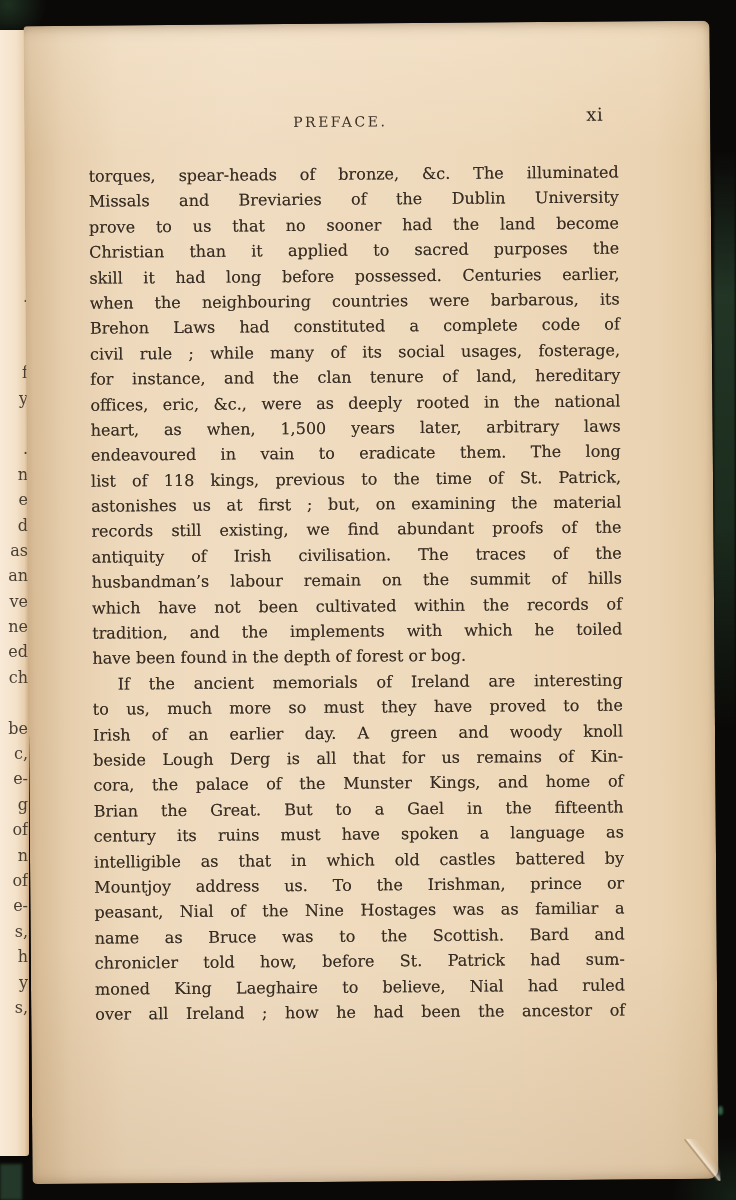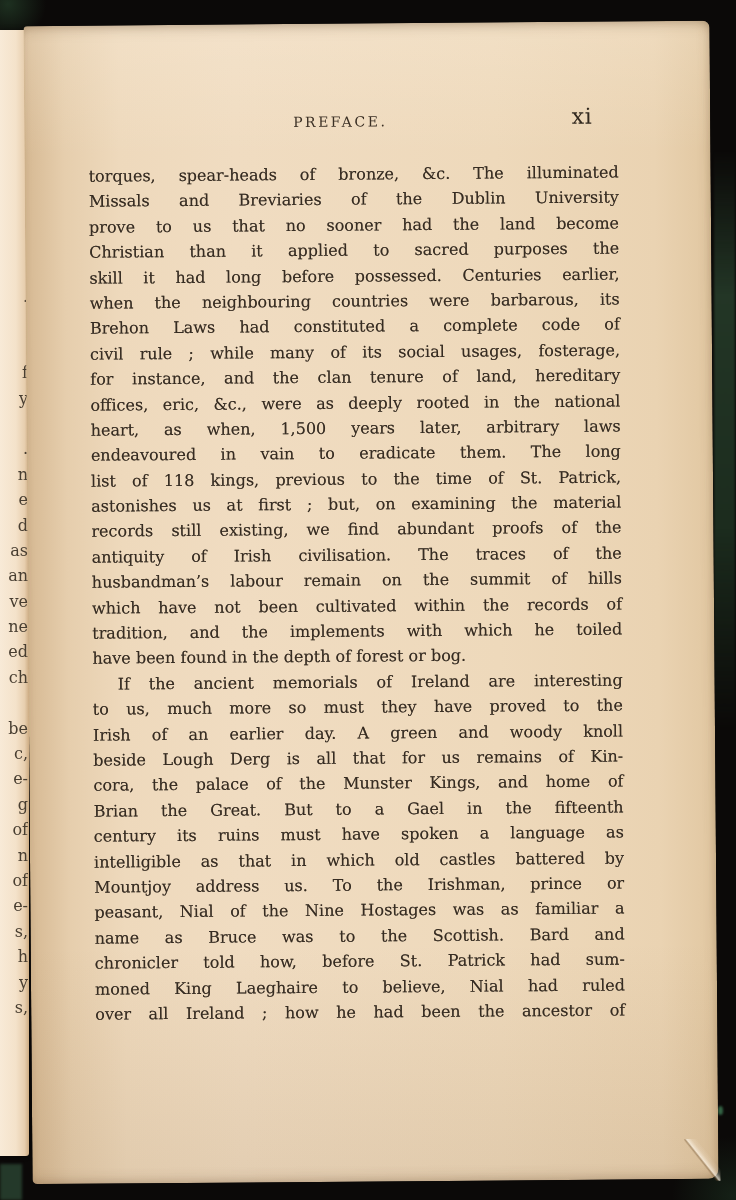--- a/index.html
+++ b/index.html
@@ -52,22 +52,22 @@
       inset 0 10px 16px -12px rgba(90,60,30,.55),
       inset 0 -10px 16px -12px rgba(90,60,30,.45),
       inset -6px 0 14px -8px rgba(110,80,45,.35);
   }
   .page-header { position:absolute; left:64px; top:90px; width:530px; height:34px; }
   .preface-title {
     position:relative; left:-13px; text-align:center;
     font-size:14px; letter-spacing:2.5px; color:#3a2f24;
   }
   .page-num {
-    position:absolute; right:26px; top:-8px;
-    font-size:22px; color:#31281e; letter-spacing:.5px;
+    position:absolute; right:15px; top:-8px;
+    font-size:18px; color:#31281e; letter-spacing:.5px;
   }
   .text-block {
     position:absolute; left:64px; top:138px; width:530px;
     font-size:16px; line-height:25.4px; color:#362c22;
     text-shadow:0 0 .4px rgba(54,44,34,.55);
   }
   .line { text-align:justify; text-align-last:justify; height:25.4px; overflow:visible; }
   .line.no-justify { text-align-last:left; }
   .line.indent { text-indent:25px; }
   .corner-fold {

